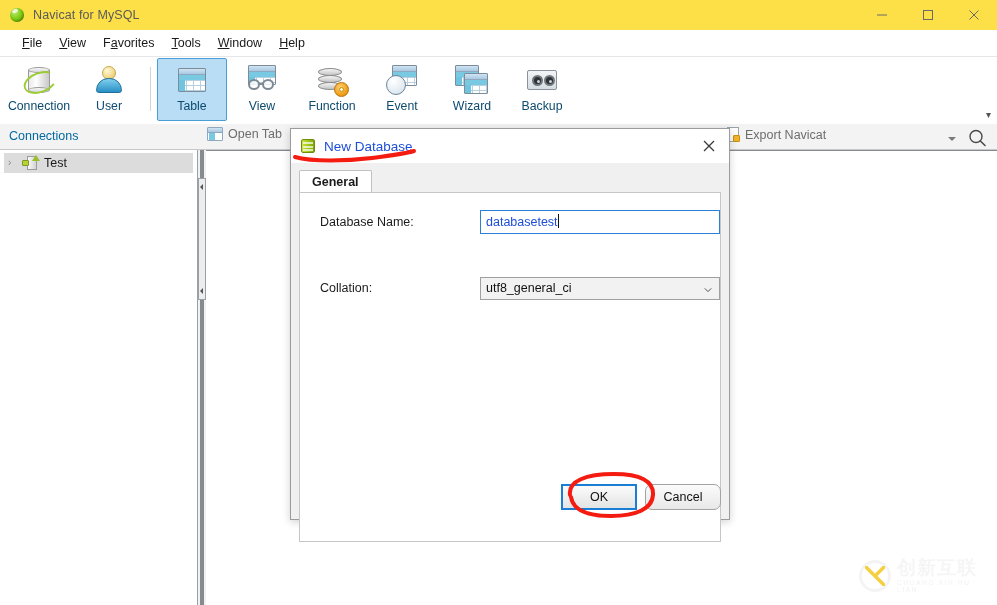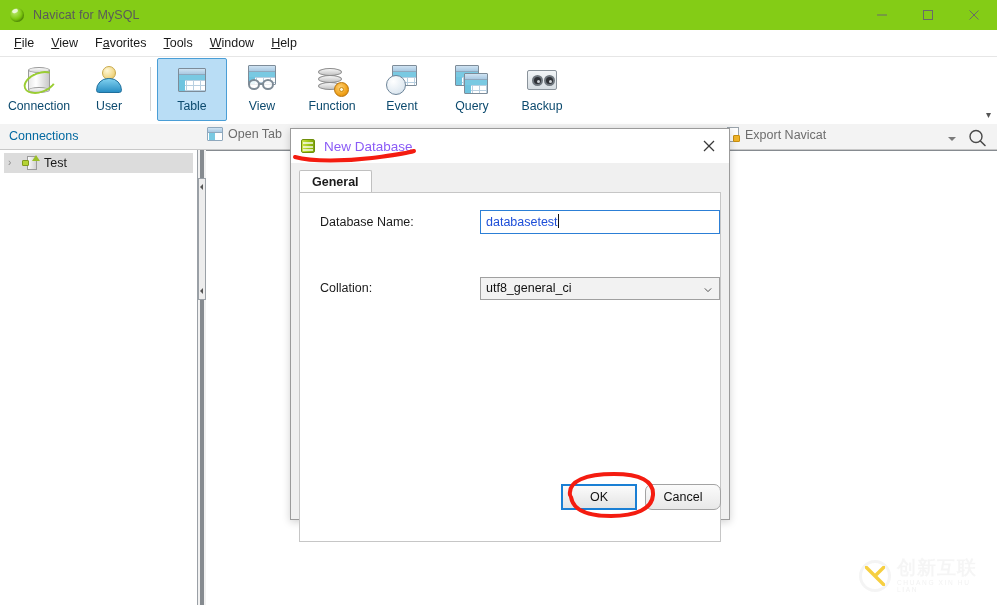--- a/index.html
+++ b/index.html
@@ -13,21 +13,21 @@
   #app {
     position: relative;
     width: 997px; height: 605px;
     background: #ffffff;
     box-sizing: border-box;
   }
 
   
   .titlebar {
     position: absolute; left: 0; top: 0; width: 997px; height: 30px;
-    background: #84cc16;
+    background: #fde047;
     display: flex; align-items: center;
   }
   .titlebar .app-icon {
     width: 18px; height: 18px; margin-left: 8px; margin-right: 7px;
     position: relative; flex: 0 0 auto;
   }
   .titlebar .app-icon .ball {
     position: absolute; left: 2px; top: 2px; width: 14px; height: 14px;
     border-radius: 50%;
     background: radial-gradient(circle at 35% 30%, #b9e86a 0%, #7ac70c 55%, #4e8c06 100%);
@@ -52,21 +52,21 @@
   .menubar {
     position: absolute; left: 0; top: 30px; width: 997px; height: 26px;
     background: #ffffff;
     display: flex; align-items: center;
     border-bottom: 1px solid #e6e6e6;
   }
   .menu-item {
     font-size: 12.5px; color: #1a1a1a; padding: 3px 8px; margin-left: 1px;
     white-space: nowrap;
   }
-  .menu-item:first-child { margin-left: 6px; }
+  .menu-item:first-child { margin-left: 14px; }
   .menu-item u { text-decoration: underline; }
 
   
   .toolbar {
     position: absolute; left: 0; top: 57px; width: 997px; height: 67px;
     background: #ffffff;
     border-bottom: 1px solid #c8c8c8;
     display: flex; align-items: flex-start;
   }
   .tb-btn {
@@ -331,21 +331,21 @@
   .dlg-ico {
     width: 16px; height: 16px; margin-left: 9px; margin-right: 8px; position: relative; flex: 0 0 auto;
   }
   .dlg-ico .dc {
     position:absolute; left:1px; top:1px; width:14px; height:14px;
     background:linear-gradient(90deg,#cde14a,#a7cc18 45%,#7fa50d);
     border:1px solid #6f8f0c; box-sizing:border-box; border-radius:2px;
   }
   .dlg-ico .dl { position:absolute; left:3px; width:10px; height:1.5px; background:rgba(255,255,255,.7); }
   .dlg-ico .dl.a { top:4px; } .dlg-ico .dl.b { top:8px; } .dlg-ico .dl.c { top:11px; }
-  .dlg-title-text { font-size: 13.5px; color: #8b5cf6; }
+  .dlg-title-text { font-size: 13.5px; color: #1d4ed8; }
   .dlg-close {
     position: absolute; right: 0; top: 0; width: 40px; height: 34px;
     display: flex; align-items: center; justify-content: center;
   }
 
   .dlg-body {
     position: absolute; left: 0; top: 34px; width: 100%; bottom: 0;
     background: #f0f0f0; box-sizing: border-box;
   }
   .tabstrip {
@@ -567,21 +567,21 @@
             <div class="lcol"></div>
             <div class="hrow"></div>
           </div>
         <div class="ic-win" style="left:9px;top:10px;width:24px;height:21px;">
             <div class="bar"></div>
             <div class="grid"></div>
             <div class="lcol"></div>
             <div class="hrow"></div>
           </div>
       </div>
-      <div class="lbl">Query</div>
+      <div class="lbl">Wizard</div>
     </div>
 
 
     <div class="tb-btn">
       <div class="ico">
         <div class="ic-tape">
             <div class="reel l"></div>
             <div class="reel r"></div>
           </div>
       </div>

